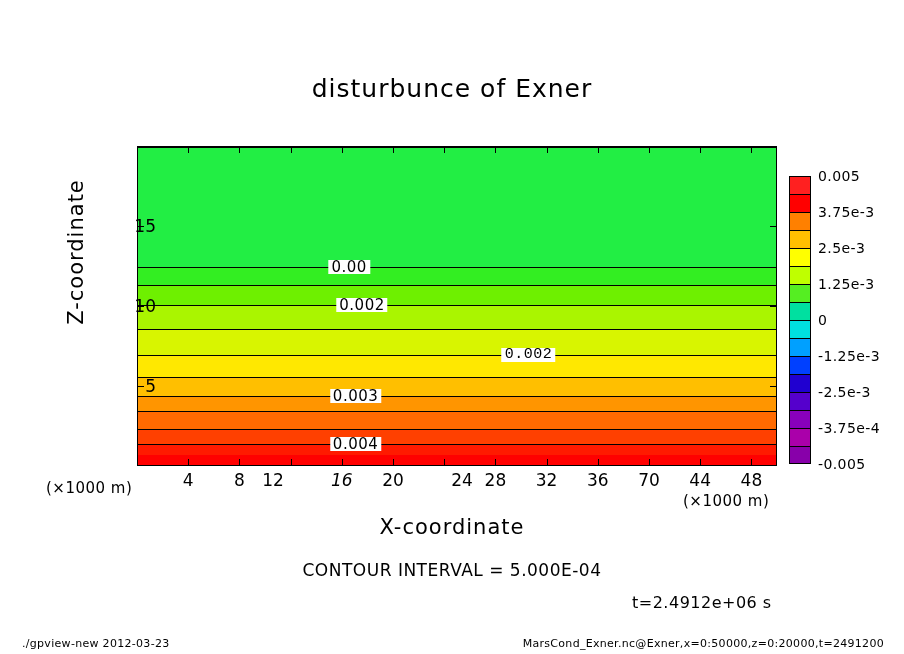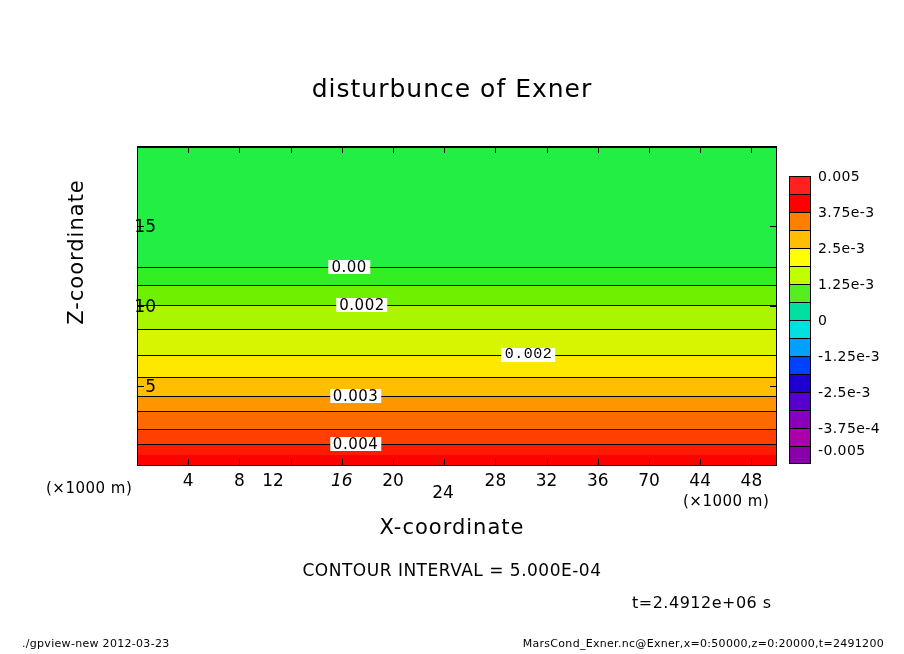--- a/index.html
+++ b/index.html
@@ -235,21 +235,21 @@
     <div class="tick-x bottom" style="left: 290.6px;"></div>
     <div class="xlab" style="left: 273px;">12</div>
     <div class="tick-x" style="left: 341.8px;"></div>
     <div class="tick-x bottom" style="left: 341.8px;"></div>
     <div class="xlab" style="left: 341.8px; font-style: italic;">16</div>
     <div class="tick-x" style="left: 393px;"></div>
     <div class="tick-x bottom" style="left: 393px;"></div>
     <div class="xlab" style="left: 393px;">20</div>
     <div class="tick-x" style="left: 444.2px;"></div>
     <div class="tick-x bottom" style="left: 444.2px;"></div>
-    <div class="xlab" style="left: 443px; margin-top: 12px;">24</div>
+    <div class="xlab" style="left: 462px;">24</div>
     <div class="tick-x" style="left: 495.4px;"></div>
     <div class="tick-x bottom" style="left: 495.4px;"></div>
     <div class="xlab" style="left: 495.4px;">28</div>
     <div class="tick-x" style="left: 546.6px;"></div>
     <div class="tick-x bottom" style="left: 546.6px;"></div>
     <div class="xlab" style="left: 546.6px;">32</div>
     <div class="tick-x" style="left: 597.8px;"></div>
     <div class="tick-x bottom" style="left: 597.8px;"></div>
     <div class="xlab" style="left: 597.8px;">36</div>
     <div class="tick-x" style="left: 649px;"></div>
@@ -291,19 +291,19 @@
   </div>
 <div id="colorbar-labels">
     <div class="cb-label" style="top: 176px;">0.005</div>
     <div class="cb-label" style="top: 212px;">3.75e-3</div>
     <div class="cb-label" style="top: 248px;">2.5e-3</div>
     <div class="cb-label" style="top: 284px;">1.25e-3</div>
     <div class="cb-label" style="top: 320px;">0</div>
     <div class="cb-label" style="top: 356px;">-1.25e-3</div>
     <div class="cb-label" style="top: 392px;">-2.5e-3</div>
     <div class="cb-label" style="top: 428px;">-3.75e-4</div>
-    <div class="cb-label" style="top: 450px;">-0.005</div>
+    <div class="cb-label" style="top: 464px;">-0.005</div>
   </div>
 
 <div class="contour-interval">CONTOUR INTERVAL = 5.000E-04</div>
 <div class="time-stamp">t=2.4912e+06 s</div>
 <div class="footer-left">./gpview-new  2012-03-23</div>
 <div class="footer-right">MarsCond_Exner.nc@Exner,x=0:50000,z=0:20000,t=2491200</div>
 
 </body></html>

